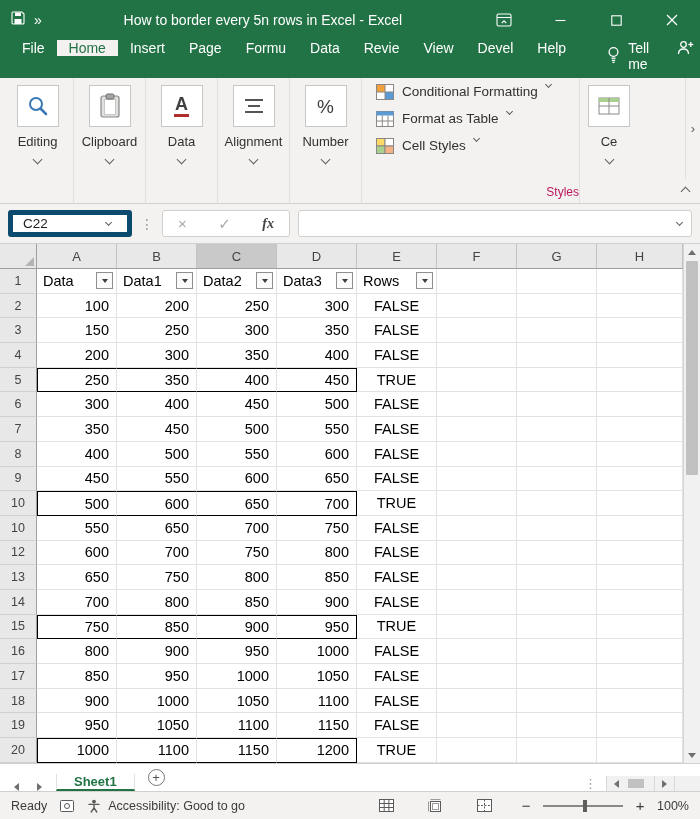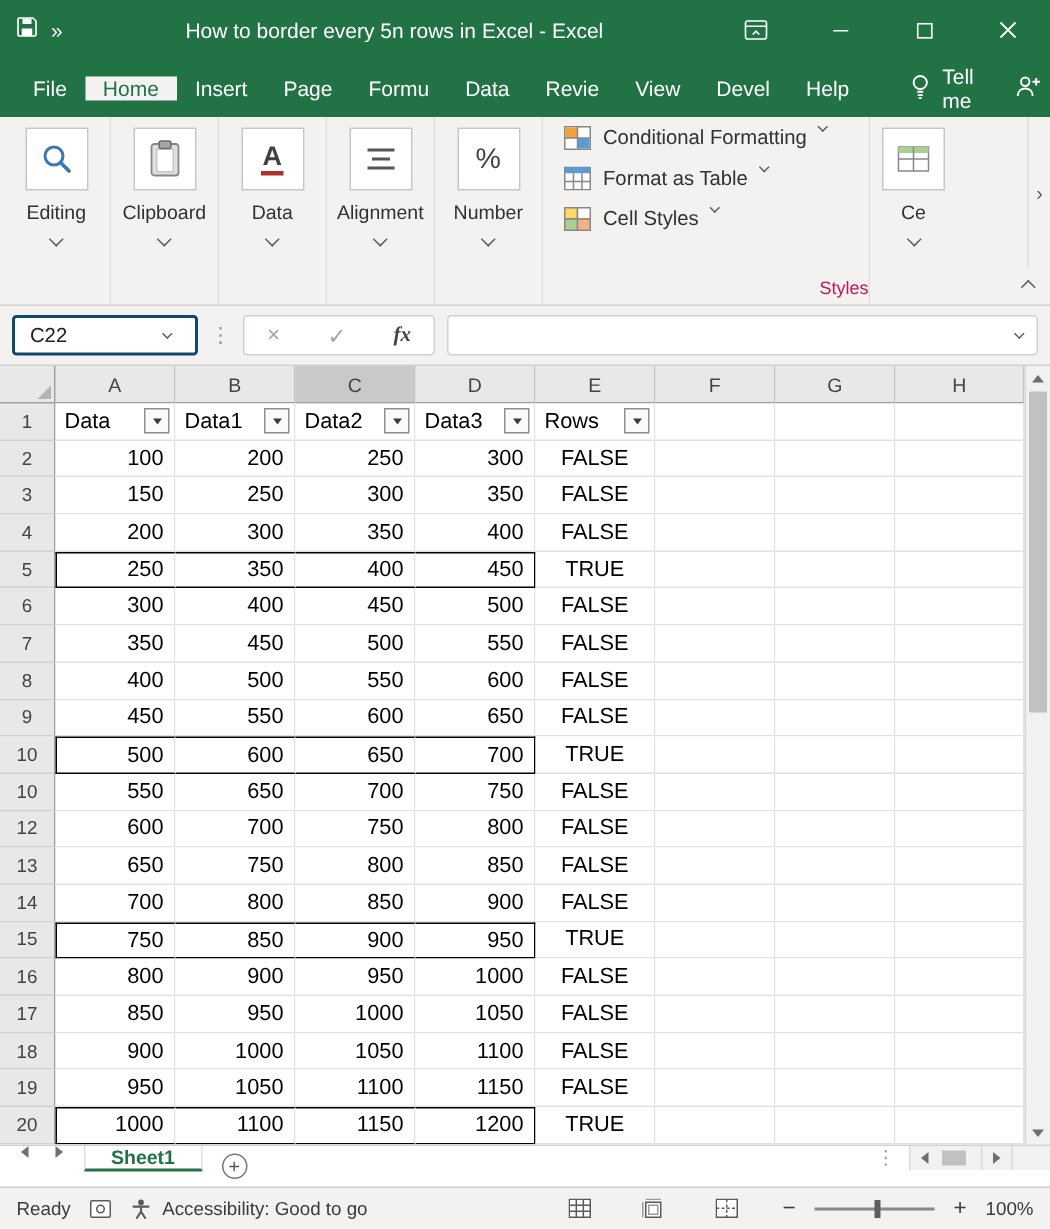--- a/index.html
+++ b/index.html
@@ -9,21 +9,21 @@
 
   
   .titlebar{flex:0 0 40px;background:#217346;display:flex;align-items:center;color:#fff;}
   .qat{display:flex;align-items:center;gap:9px;padding:0 8px 0 11px;}
   .qat-overflow{font-size:14px;}
   .title-text{flex:1;text-align:center;font-size:14px;white-space:nowrap;overflow:hidden;}
   .win-controls{display:flex;height:100%;}
   .win-btn{width:56px;display:flex;align-items:center;justify-content:center;cursor:default;}
 
   
-  .menubar{flex:0 0 38px;background:#217346;display:flex;align-items:center;color:#fff;padding-left:10px;font-size:14px;}
+  .menubar{flex:0 0 38px;background:#217346;display:flex;align-items:flex-start;color:#fff;padding-left:10px;font-size:14px;}
   .menu-tabs{display:flex;align-items:stretch;}
   .menu-tab{padding:0 12px;display:flex;align-items:center;}
   .menu-tab.active{background:#f3f2f1;color:#217346;}
   .tellme{display:flex;align-items:center;gap:7px;padding:0 12px;margin-left:16px;}
   .share{display:flex;align-items:center;gap:7px;padding:0 16px;margin-left:auto;}
 
   
   .ribbon{flex:0 0 126px;background:#f3f2f1;border-bottom:1px solid #d2d0ce;display:flex;position:relative;padding-left:2px;}
   .rgroup{display:flex;flex-direction:column;align-items:center;padding-top:7px;border-right:1px solid #e1dfdd;position:relative;}
   .rgc{flex:0 0 72px;}
@@ -37,21 +37,21 @@
   .style-item{display:flex;gap:8px;height:27px;padding:0 4px;font-size:13.5px;color:#323130;}
   .styles-label{position:absolute;bottom:4px;left:0;right:0;text-align:right;font-size:12px;color:#be185d;}
   .cells-partial{flex:0 0 58px;overflow:hidden;border-right:none;}
   .ribbon-right-strip{position:absolute;right:0;top:0;bottom:24px;width:15px;border-left:1px solid #e1dfdd;display:flex;align-items:center;justify-content:center;background:#f3f2f1;color:#605e5c;font-size:13px;}
   .ribbon-collapse{position:absolute;right:4px;bottom:4px;width:22px;height:18px;display:flex;align-items:center;justify-content:center;}
   .font-glyph{font-size:18px;font-weight:bold;color:#404040;line-height:1;border-bottom:3px solid #b02e2b;padding:0 1px 1px;}
   .pct-glyph{font-size:19px;color:#404040;line-height:1;}
 
   
   .fbar{flex:0 0 40px;background:#f3f2f1;display:flex;align-items:center;padding:0 8px;gap:8px;border-bottom:1px solid #d2d0ce;}
-  .namebox{width:124px;height:27px;background:#fff;border:2px solid #0c4a6e;border-radius:3px;display:flex;align-items:center;padding:0 16px 0 10px;font-size:13.5px;}
+  .namebox{width:124px;height:27px;background:#fff;border:5px solid #0c4a6e;border-radius:3px;display:flex;align-items:center;padding:0 16px 0 10px;font-size:13.5px;}
   .namebox .val{flex:1;}
   .vdots{color:#979593;font-size:14px;}
   .fx-box{width:128px;height:27px;background:#fff;border:1px solid #d2d0ce;border-radius:3px;display:flex;align-items:center;justify-content:space-between;padding:0 15px;}
   .fx-x,.fx-check{color:#a6a6a6;font-size:15px;}
   .fx-fx{font-style:italic;font-weight:bold;font-size:14px;color:#444;font-family:"Liberation Serif","DejaVu Serif",serif;}
   .finput{flex:1;height:27px;background:#fff;border:1px solid #d2d0ce;border-radius:3px;display:flex;align-items:center;padding:0 9px;font-size:13.5px;}
   .finput .val{flex:1;}
 
   
   .grid-area{flex:1;display:flex;min-height:0;}
@@ -79,21 +79,21 @@
   .vscroll{flex:0 0 17px;background:#f1f1f1;border-left:1px solid #d4d4d4;display:flex;flex-direction:column;}
   .varrow{flex:0 0 16px;display:flex;align-items:center;justify-content:center;}
   .tri-up{border-left:4px solid transparent;border-right:4px solid transparent;border-bottom:5px solid #6f6f6f;}
   .tri-down{border-left:4px solid transparent;border-right:4px solid transparent;border-top:5px solid #6f6f6f;}
   .tri-left{border-top:4px solid transparent;border-bottom:4px solid transparent;border-right:5px solid #6f6f6f;}
   .tri-right{border-top:4px solid transparent;border-bottom:4px solid transparent;border-left:5px solid #6f6f6f;}
   .vtrack{flex:1;position:relative;}
   .vthumb{position:absolute;top:1px;left:2px;right:2px;height:44%;background:#c1c1c1;border-radius:1px;}
 
   
-  .tabbar{flex:0 0 28px;background:#fff;border-top:1px solid #d2d0ce;display:flex;align-items:flex-start;font-size:13px;}
+  .tabbar{flex:0 0 28px;background:#fff;border-top:1px solid #d2d0ce;display:flex;align-items:flex-end;font-size:13px;}
   .tab-nav{display:flex;align-items:center;gap:18px;padding:0 14px;}
   .sheet-tab{display:flex;align-items:center;padding:0 17px;color:#217346;font-weight:bold;border-bottom:2.5px solid #217346;background:#fff;border-left:1px solid #e0e0e0;border-right:1px solid #e0e0e0;}
   .newsheet{width:17px;height:17px;border:1px solid #767676;border-radius:50%;display:flex;align-items:center;justify-content:center;align-self:center;margin-left:13px;color:#555;font-size:13px;line-height:1;}
   .hscroll{margin-left:auto;display:flex;align-items:stretch;}
   .tab-splitter{color:#9f9f9f;align-self:center;margin-right:9px;font-size:13px;}
   .harrow{width:20px;display:flex;align-items:center;justify-content:center;background:#f1f1f1;border-left:1px solid #d9d9d9;}
   .htrack{width:28px;background:#f1f1f1;position:relative;}
   .hthumb{position:absolute;left:2px;top:3px;bottom:3px;width:16px;background:#c1c1c1;}
   .tab-corner{width:26px;background:#f1f1f1;border-left:1px solid #d9d9d9;}
 

